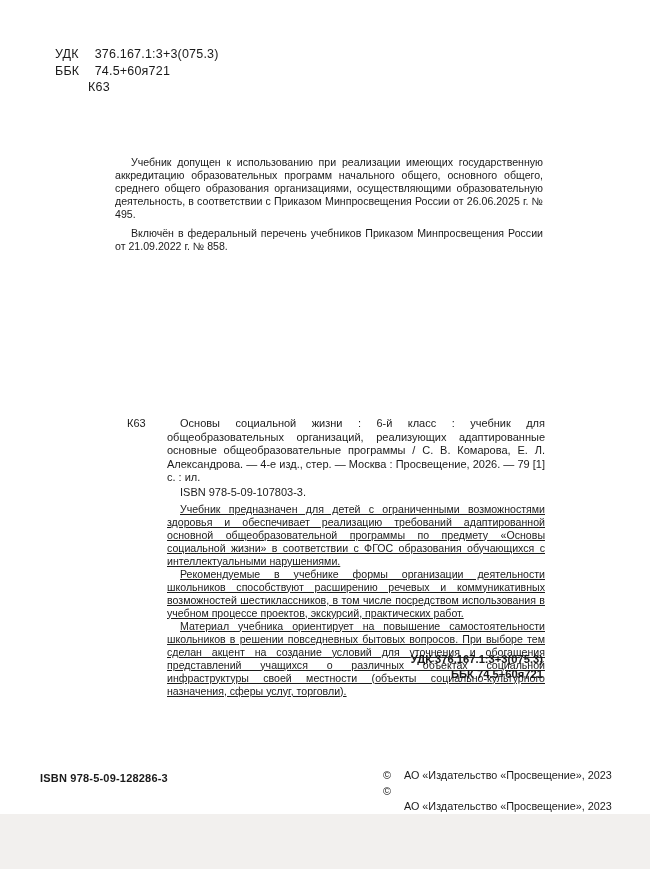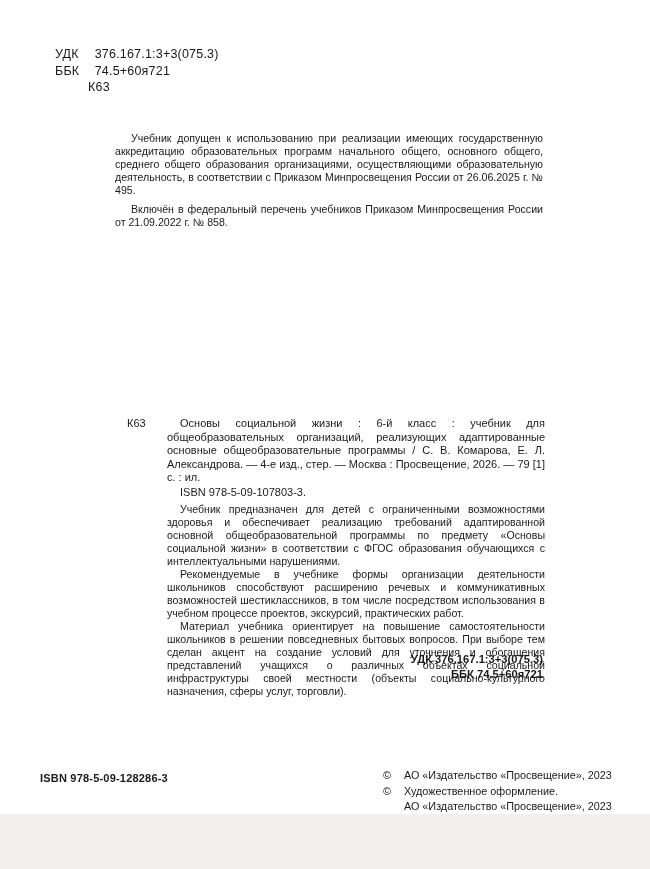--- a/index.html
+++ b/index.html
@@ -22,21 +22,21 @@
     font-size: 12.5px;
     line-height: 16.5px;
     letter-spacing: 0.2px;
   }
   .head-line .lbl { display: inline-block; min-width: 36px; }
   .head-code { padding-left: 33px; }
 
   
   .notices {
     position: absolute;
-    top: 132px;
+    top: 156px;
     left: 115px;
     width: 428px;
     font-size: 10.6px;
     line-height: 13px;
     text-align: justify;
   }
   .notices p { text-indent: 16px; margin-bottom: 6px; }
 
   
   .catalog {
@@ -68,20 +68,21 @@
     margin-top: 1px;
     margin-bottom: 3px;
   }
 
   
   .annotation {
     font-size: 10.6px;
     line-height: 13px;
     text-align: justify;
     padding-left: 40px;
+    text-decoration: underline;
   }
   .annotation p { text-indent: 13px; }
 
   
   .classification {
     position: absolute;
     top: 652px;
     right: 107px;
     text-align: right;
     font-size: 11.2px;
@@ -151,21 +152,20 @@
 
   <div class="footer-isbn">ISBN 978-5-09-128286-3</div>
 
   <div class="copyright">
     <div class="row">
       <span class="sym">©</span>
       <span>АО «Издательство «Просвещение», 2023</span>
     </div>
     <div class="row">
       <span class="sym">©</span>
-      <span>Художественное оформление.</span>
     </div>
     <div class="row">
       <span class="sym"></span>
       <span>АО «Издательство «Просвещение», 2023</span>
     </div>
     <div class="row">
       <span class="sym"></span>
       <span>Все права защищены</span>
     </div>
   </div>

